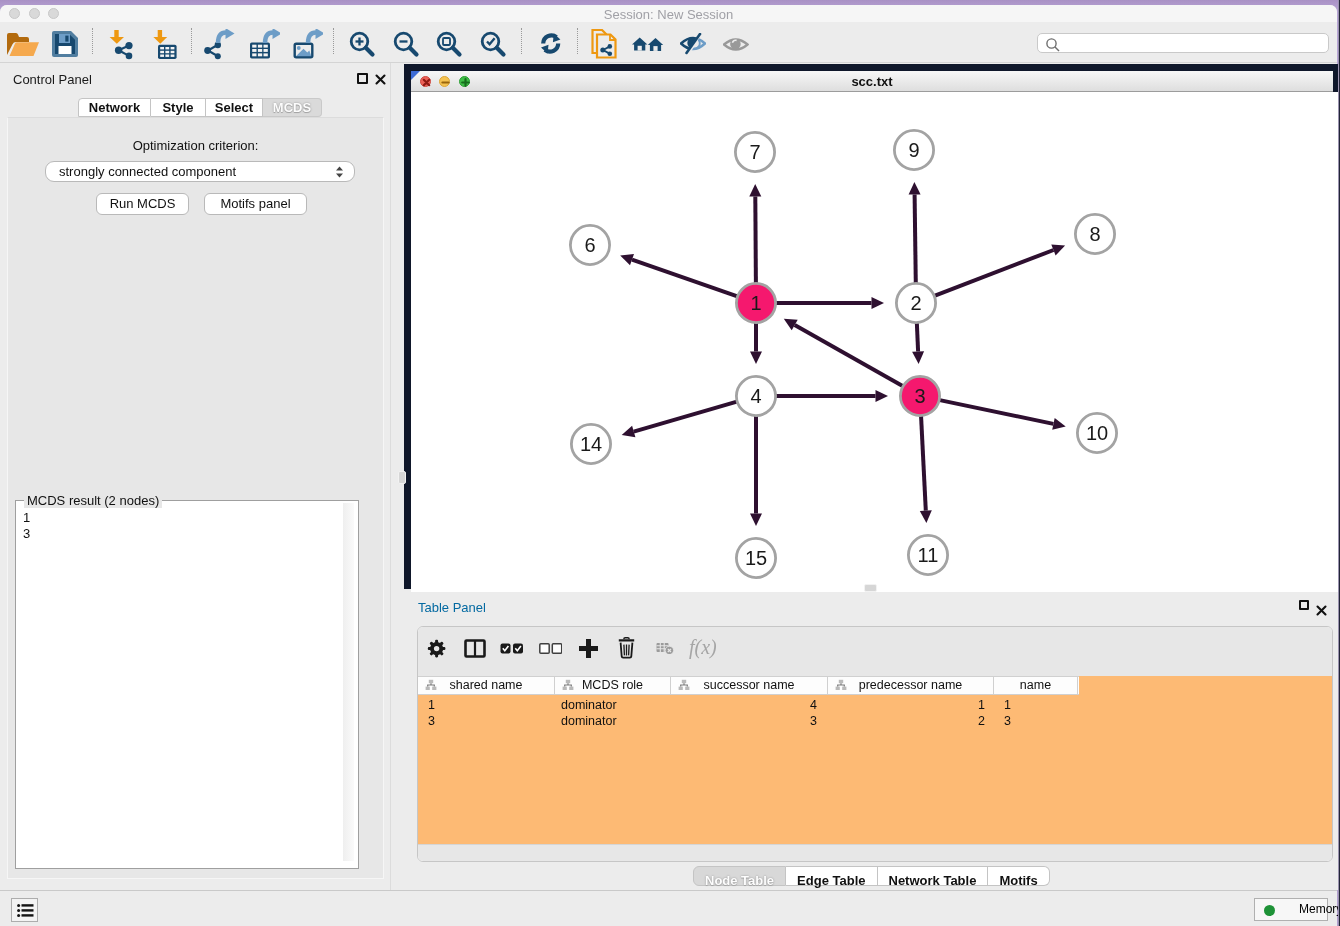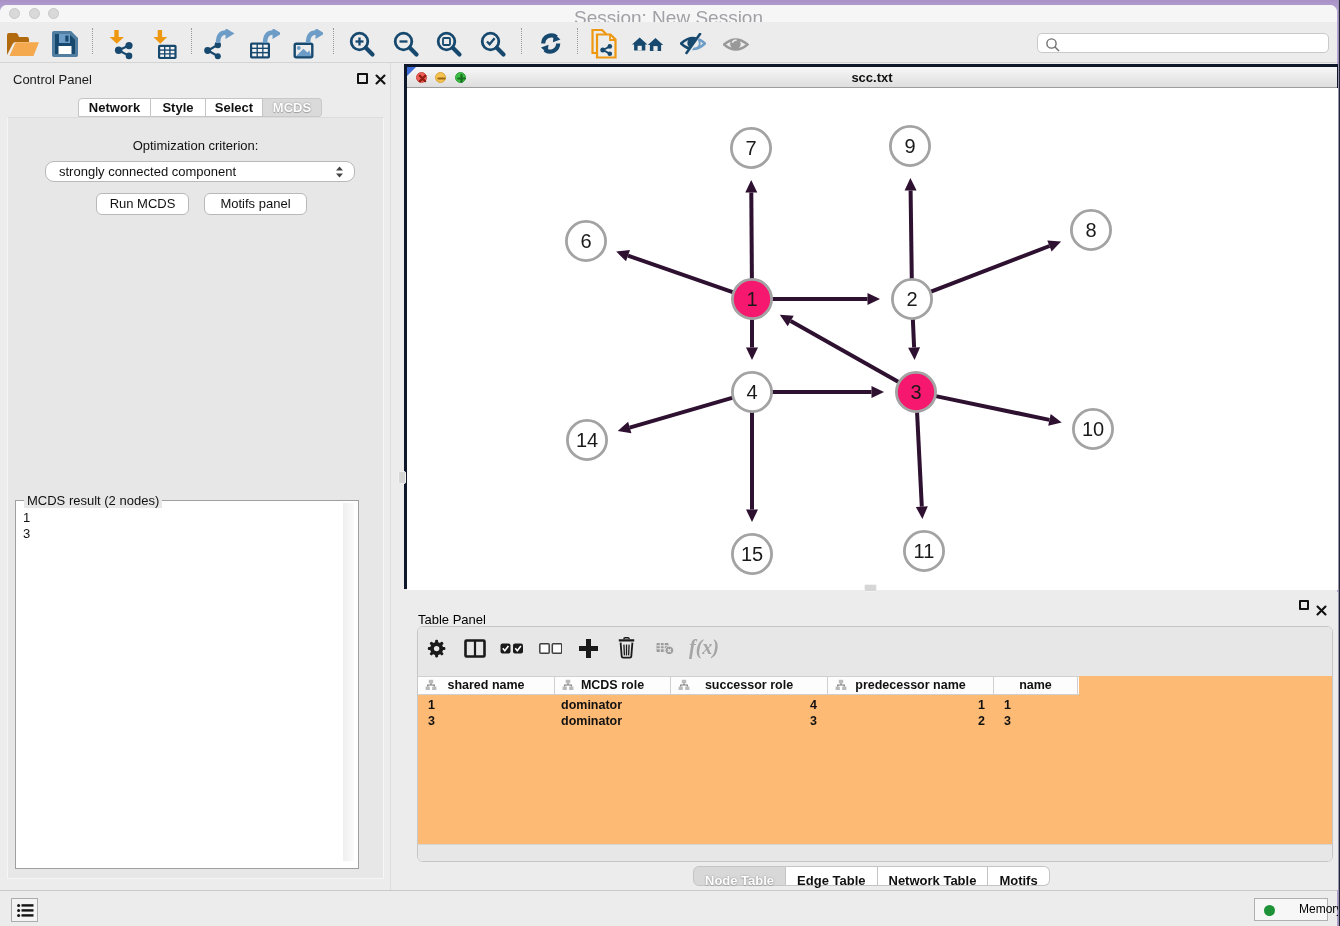--- a/index.html
+++ b/index.html
@@ -2,52 +2,52 @@
 <html><head>
 <meta charset="utf-8">
 <style>
 * { margin:0; padding:0; box-sizing:border-box; }
 html,body { width:1340px; height:926px; overflow:hidden; font-family:"Liberation Sans", sans-serif; }
 body { background:linear-gradient(#a991c5,#b9a6d6 12px,#b3a0cf); position:relative; }
 .abs { position:absolute; }
 #app { position:absolute; left:0; top:5px; width:1337px; height:921px; background:#ececec; border-radius:7px 7px 0 0; }
 #titlebar { position:absolute; left:0; top:0; width:100%; height:17px; background:#f6f6f6; border-radius:7px 7px 0 0; }
 .tl { position:absolute; top:3px; width:11px; height:11px; border-radius:50%; background:#d9d9d9; border:1px solid #c8c8c8; }
-#wtitle { position:absolute; top:2px; left:0; width:100%; text-align:center; font-size:19px; color:#a0a0a6; }
+#wtitle { position:absolute; top:2px; left:0; width:100%; text-align:center; font-size:13px; color:#a0a0a6; }
 #toolbar { position:absolute; left:0; top:17px; width:100%; height:41px; background:#ececec; border-bottom:1px solid #d4d4d4; }
 .tbi { position:absolute; top:5px; }
 .tsep { position:absolute; top:6px; width:1px; height:26px; border-left:1px dotted #9a9a9a; }
 #searchbox { position:absolute; left:1037px; top:11px; width:292px; height:20px; background:#fff; border:1px solid #c9c9c9; border-radius:5px; }
 
 #cp { position:absolute; left:0; top:58px; width:391px; height:827px; background:#ececec; border-right:1px solid #dcdcdc; }
 #cphead { position:absolute; left:13px; top:9px; font-size:13px; color:#1a1a1a; }
 .tabrow { position:absolute; } .tabrow .tab { font-size:13px; }
 .tab { display:inline-block; height:19px; line-height:18px; background:#fff; border:1px solid #c4c4c4; border-left:none; color:#111; font-weight:600; vertical-align:top; text-align:center; box-sizing:border-box; }
 .tab.first { border-left:1px solid #c4c4c4; border-radius:4px 0 0 0; }
 .tab.sel { background:#dadada; color:#fdfdfd; text-shadow:0 0 2px #8e8e8e, 0 1px 0 #aeaeae; border-radius:0 4px 4px 0; border-color:#c9c9c9; }
 #cpbody { position:absolute; left:7px; top:54px; width:377px; height:762px; background:#e7e7e7; border:1px solid #f6f6f6; border-top:1px solid #dcdcdc; }
 #optlabel { position:absolute; top:20px; width:100%; text-align:center; font-size:13px; color:#111; }
 #dropdown { position:absolute; left:37px; top:43px; width:310px; height:21px; background:#fff; border:1px solid #b9b9b9; border-radius:9px; font-size:13px; line-height:19px; padding-left:13px; color:#111; }
 .btn { position:absolute; height:22px; background:#fff; border:1px solid #b9b9b9; border-radius:6px; font-size:13px; text-align:center; line-height:20px; color:#111; }
 #fieldset { position:absolute; left:7px; top:382px; width:344px; height:369px; border:1px solid #9f9f9f; background:#fff; }
 #fslegend { position:absolute; left:8px; top:-8px; background:#e7e7e7; padding:0 3px; font-size:13px; color:#111; }
 #fstext { position:absolute; left:7px; top:9px; font-size:13px; color:#111; line-height:16px; }
 #fsscroll { position:absolute; right:4px; top:2px; width:11px; height:358px; background:linear-gradient(90deg,#efefef,#fafafa); }
 
-#net { position:absolute; left:404px; top:59px; width:936px; height:525px; border:3px solid #0f172a; background:#fff; }
+#net { position:absolute; left:404px; top:59px; width:936px; height:525px; border:7px solid #0f172a; background:#fff; }
 #nettitle { position:absolute; left:0; top:0; width:100%; height:21px; background:linear-gradient(#f7f7f7,#dedede); border-bottom:1px solid #9c9c9c; }
 #netname { position:absolute; width:100%; text-align:center; top:3px; font-size:13px; font-weight:bold; color:#111; }
 .mac { position:absolute; top:5px; width:11px; height:11px; border-radius:50%; }
 #netcorner { position:absolute; left:0; top:0; width:0; height:0; border-top:9px solid #3c6bd6; border-right:9px solid transparent; }
 #canvas { position:absolute; left:0; top:21px; width:934px; height:502px; background:#fff; }
 #canvas text { font-size:20px; fill:#1a1a1a; }
 
 #tp { position:absolute; left:404px; top:587px; width:936px; height:298px; background:#ececec; }
-#tphead { position:absolute; left:14px; top:20px; font-size:13px; color:#000000; }
-#tpbox { position:absolute; left:13px; top:34px; width:916px; height:236px; background:#fff; border:1px solid #c6c6c6; border-radius:6px; overflow:hidden;font-weight:bold; }
+#tphead { position:absolute; left:14px; top:8px; font-size:13px; color:#0369a1; }
+#tpbox { position:absolute; left:13px; top:34px; width:916px; height:236px; background:#fff; border:1px solid #c6c6c6; border-radius:6px; overflow:hidden; }
 #tptools { position:absolute; left:0; top:0; width:100%; height:49px; background:#e7e7e7; }
 #tbl { position:absolute; left:0; top:49px; width:100%; height:170px; background:#fdba74; }
 #tblfoot { position:absolute; left:0; bottom:0; width:100%; height:17px; background:#e7e7e7; border-top:1px solid #d5d5d5; }
 .th { position:absolute; top:0; height:19px; border-right:1px solid #d0d0d0; border-top:1px solid #d0d0d0; border-bottom:1px solid #d0d0d0; box-sizing:border-box; font-size:12.5px; color:#111; text-align:center; line-height:17px; background:#fdfdfd; }
 .hdr { position:absolute; top:0; left:0; width:661px; height:19px; background:#fdfdfd; border-top:1px solid #d0d0d0; border-bottom:1px solid #d0d0d0; }
 .td { position:absolute; font-size:12.5px; color:#111; height:16px; line-height:16px; }
 .btab { display:inline-block; height:20px; line-height:19px; padding:4px 11px; background:#fff; border:1px solid #c4c4c4; border-left:none; font-size:13px; font-weight:600; color:#111; vertical-align:top; }
 #memory { position:absolute; right:9px; top:7px; width:74px; height:23px; background:#f7f7f7; border:1px solid #b0b0b0; font-size:12px; text-align:left; line-height:21px;padding-left:19px; }
 #bottombar { position:absolute; left:0; top:885px; width:1337px; height:41px; background:#ececec; border-top:1px solid #c9c9c9; }
 #listbtn { position:absolute; left:11px; top:7px; width:27px; height:24px; background:#f3f3f3; border:1px solid #adadad; }
@@ -425,21 +425,21 @@
           </svg>
           <div class="th" style="left:137px;width:116px;">MCDS role</div>
           <svg width="12" height="12" viewBox="0 0 12 12" style="z-index:3;position:absolute;left:260px;top:3px">
             <g fill="none" stroke="#7a7a7a" stroke-width="1.2">
               <rect x="3.8" y="0.8" width="4.4" height="3.4" fill="#b9b9b9" stroke="none"></rect>
               <rect x="0.6" y="7.6" width="4.2" height="3.4" fill="#b9b9b9" stroke="none"></rect>
               <rect x="7.2" y="7.6" width="4.2" height="3.4" fill="#b9b9b9" stroke="none"></rect>
               <path d="M6,4.2 V6 M2.7,7.6 V6 H9.3 V7.6"></path>
             </g>
           </svg>
-          <div class="th" style="left:253px;width:157px;">successor role</div>
+          <div class="th" style="left:253px;width:157px;">successor name</div>
           <svg width="12" height="12" viewBox="0 0 12 12" style="z-index:3;position:absolute;left:417px;top:3px">
             <g fill="none" stroke="#7a7a7a" stroke-width="1.2">
               <rect x="3.8" y="0.8" width="4.4" height="3.4" fill="#b9b9b9" stroke="none"></rect>
               <rect x="0.6" y="7.6" width="4.2" height="3.4" fill="#b9b9b9" stroke="none"></rect>
               <rect x="7.2" y="7.6" width="4.2" height="3.4" fill="#b9b9b9" stroke="none"></rect>
               <path d="M6,4.2 V6 M2.7,7.6 V6 H9.3 V7.6"></path>
             </g>
           </svg>
           <div class="th" style="left:410px;width:166px;">predecessor name</div>
           <div class="th" style="left:576px;width:84px;">name</div>

